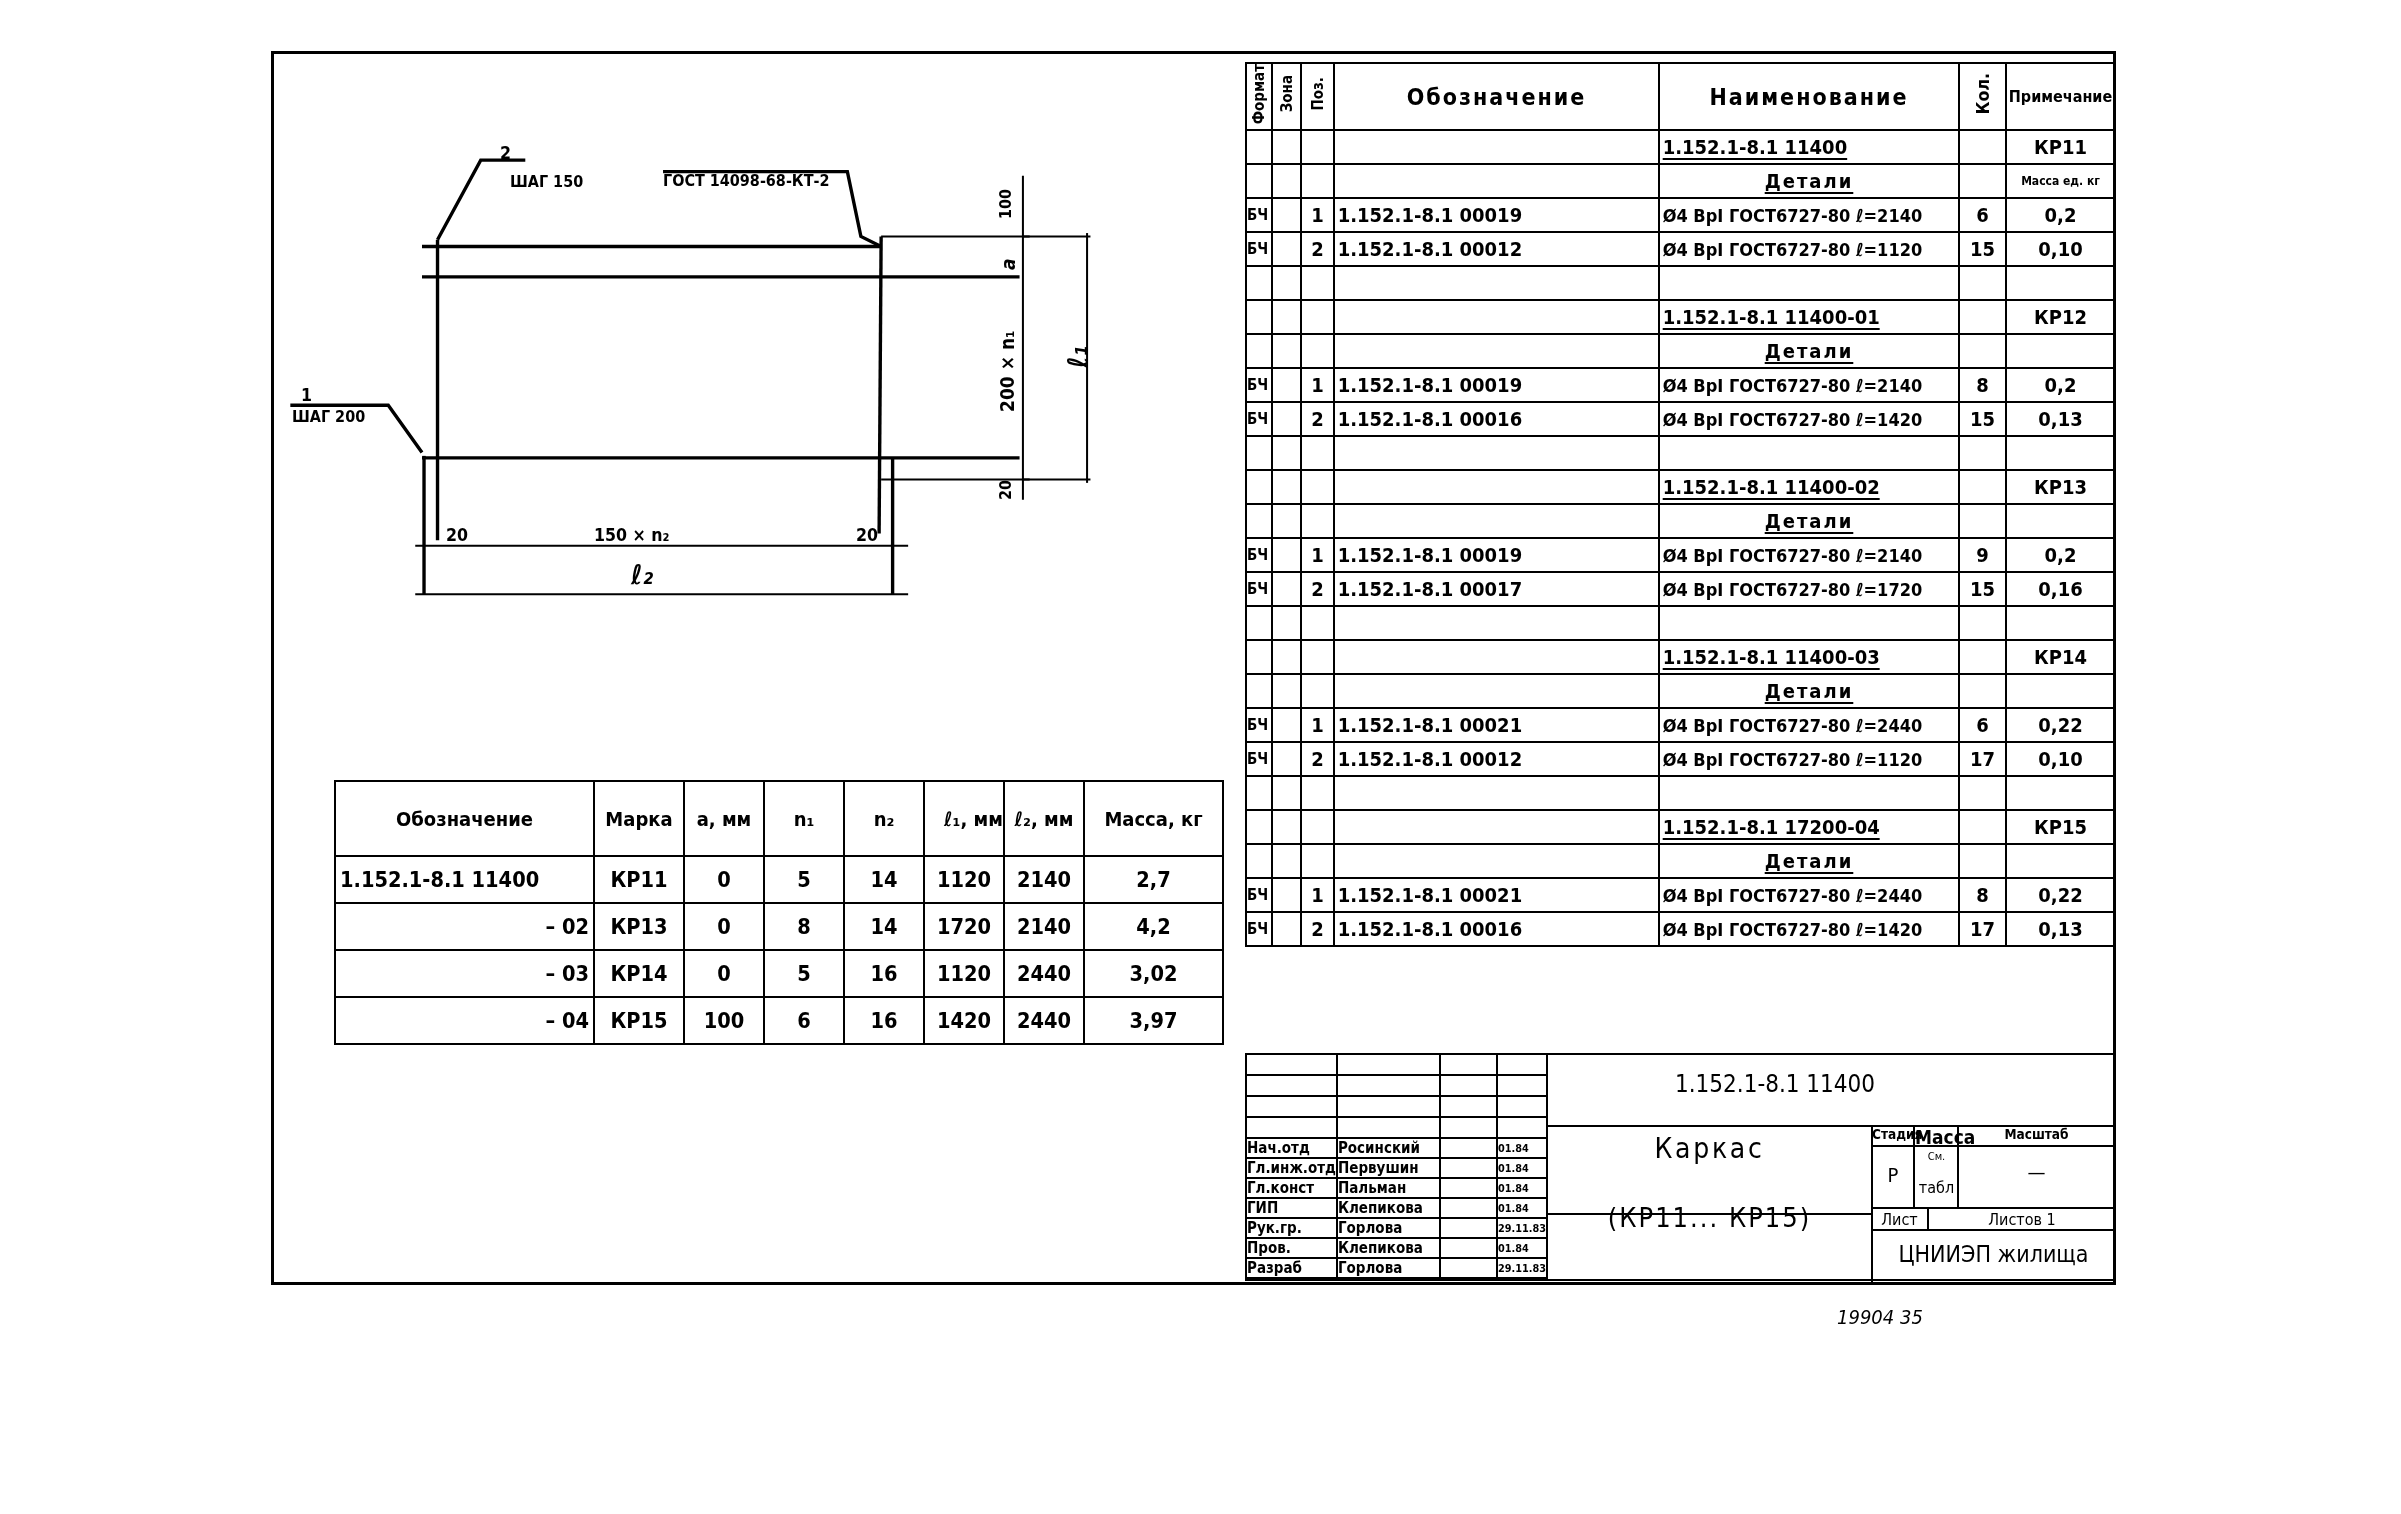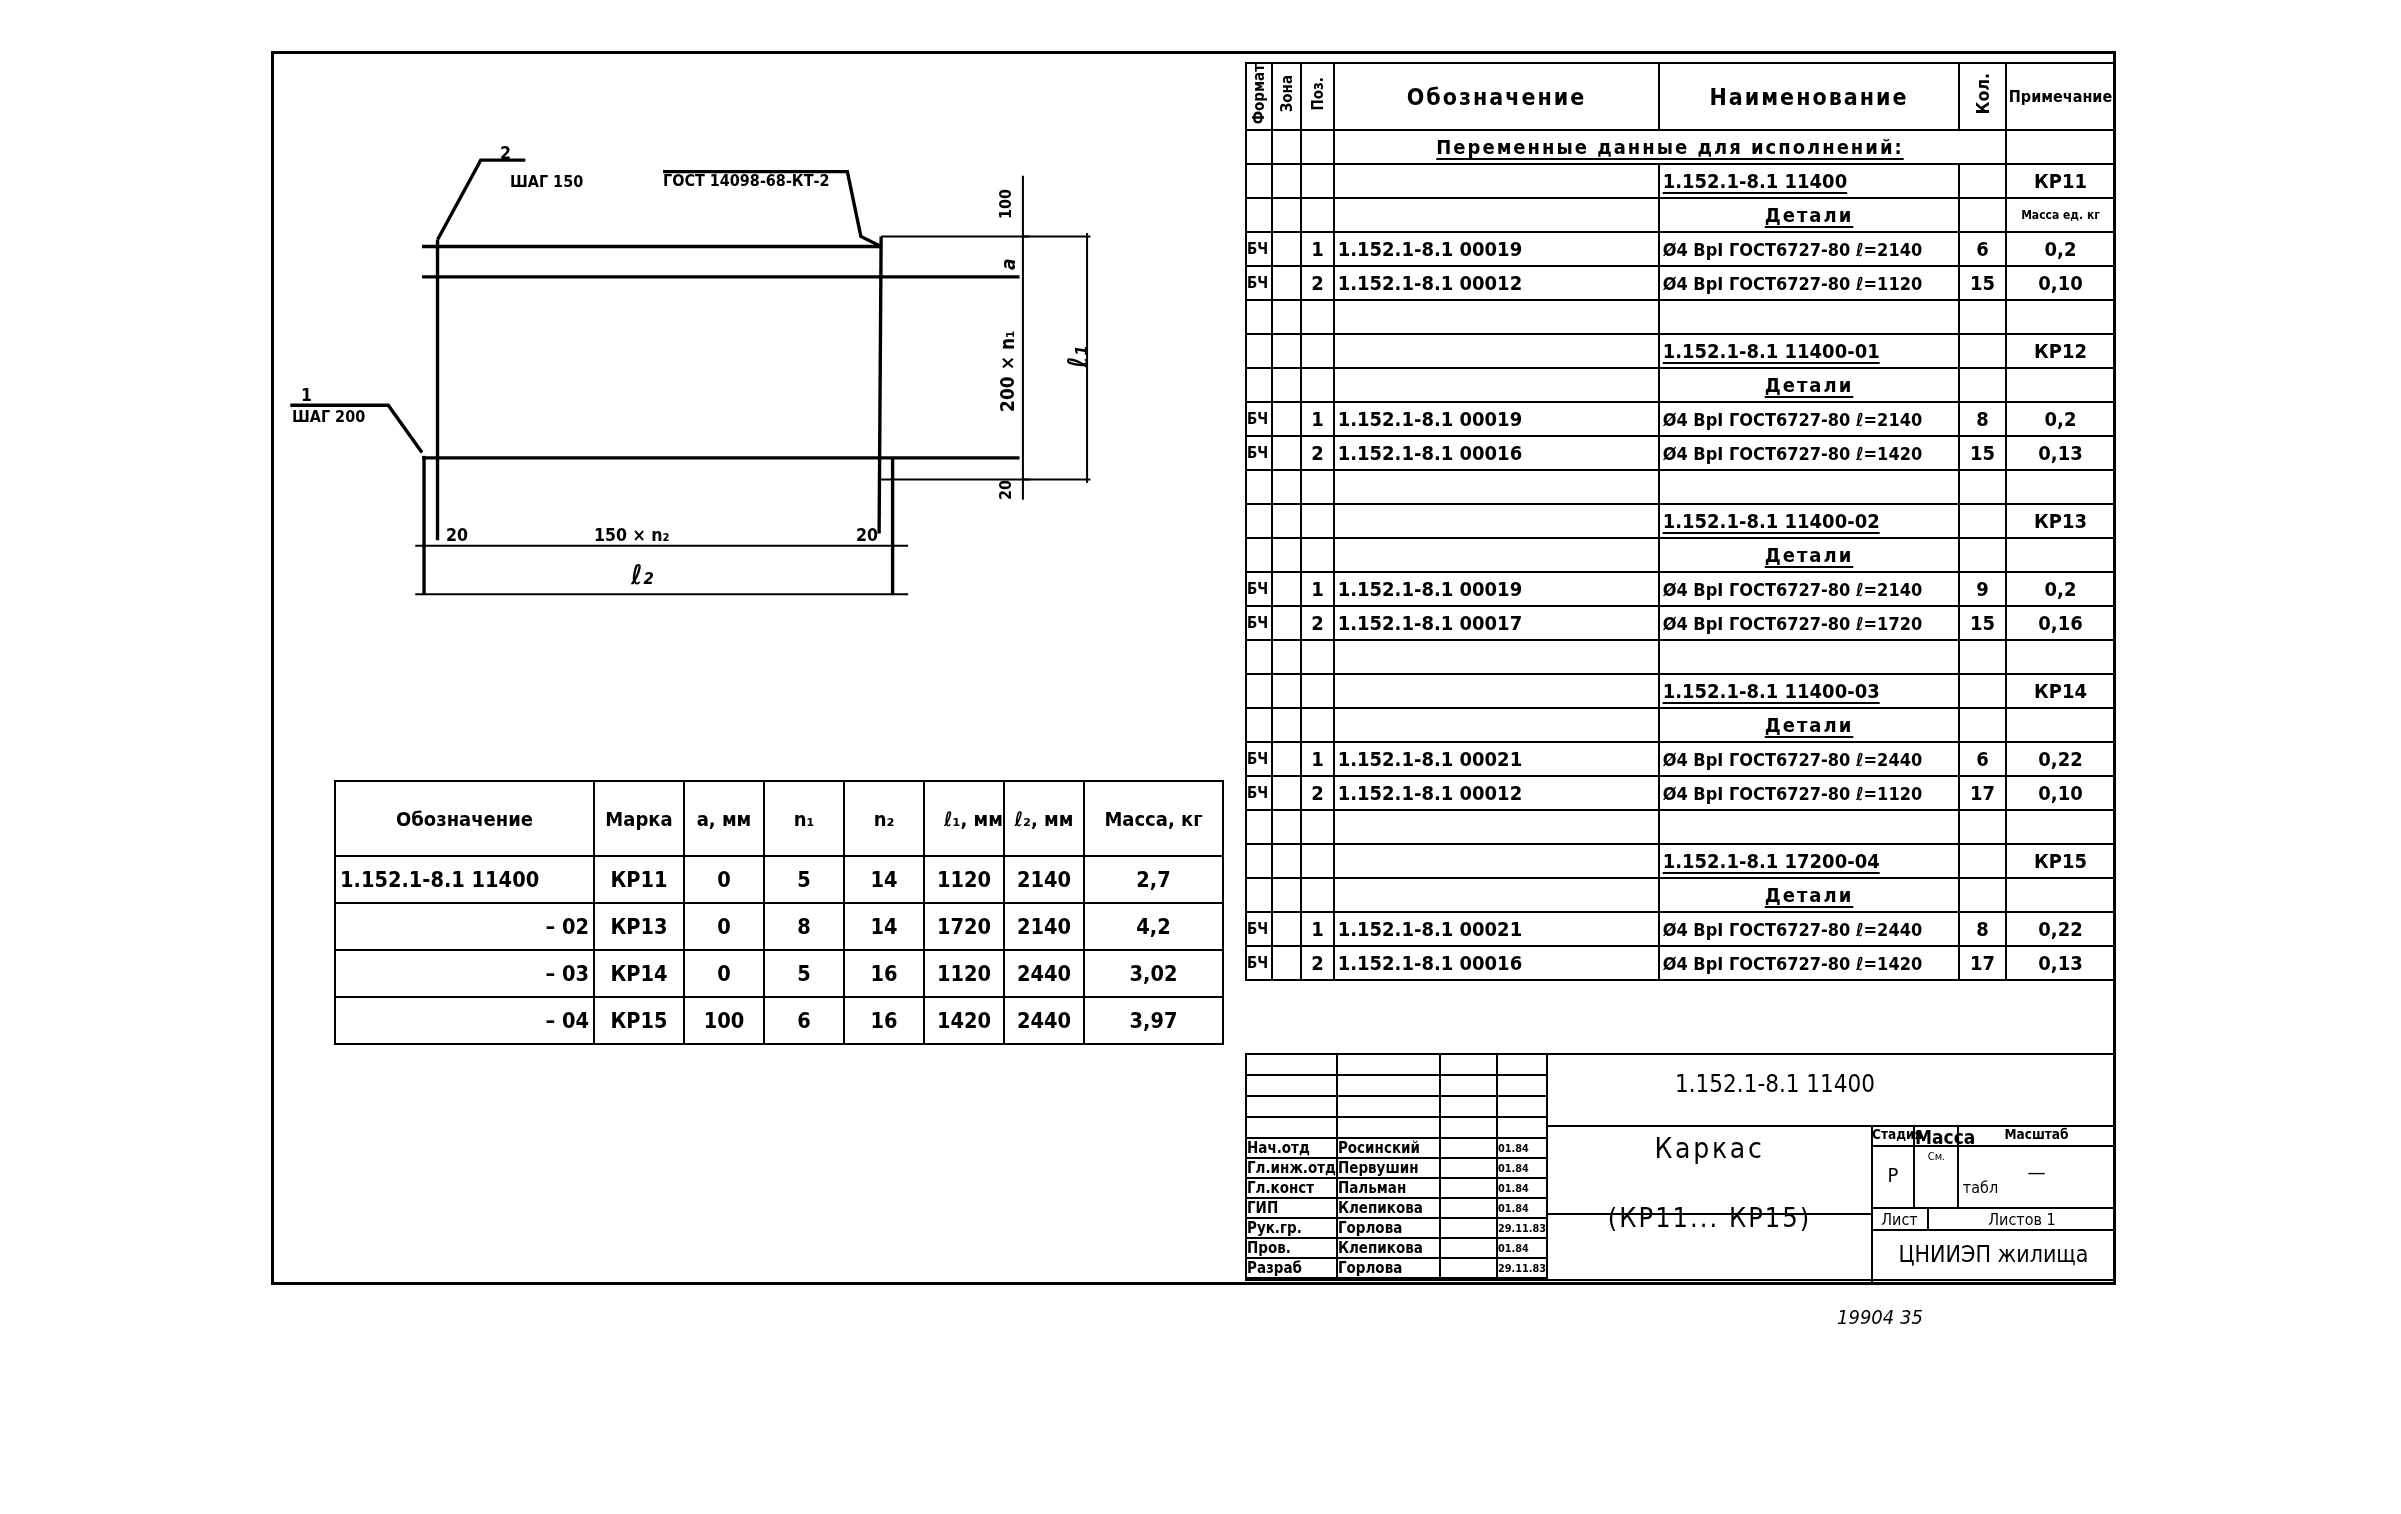--- a/index.html
+++ b/index.html
@@ -137,27 +137,20 @@
     <th style="width:298px;">Наименование</th>
     <th style="width:45px;"><span class="vert" style="font-size:17.6px;">Кол.</span></th>
     <th style="font-size:16px; white-space:normal; letter-spacing:0;">Примечание</th>
   </tr>
   </tbody>
     <tbody id="spec-body">
       <tr>
         <td></td>
         <td></td>
         <td></td>
-        <td style="text-align:center; letter-spacing:2px;" colspan="3"><span class="ul">Переменные данные для исполнений:</span></td>
-        <td></td>
-      </tr>
-      <tr>
-        <td></td>
-        <td></td>
-        <td></td>
         <td></td>
         <td style="padding-left:2.7px;"><span class="ul">1.152.1-8.1 11400</span></td>
         <td></td>
         <td style="text-align:center;"><span>КР11</span></td>
       </tr>
       <tr>
         <td></td>
         <td></td>
         <td></td>
         <td></td>
@@ -453,19 +446,19 @@
 <div class="abs" style="left:1871px; top:1229px; width:245px; border-top:2px solid #000;"></div>
 <div class="abs" style="left:1913px; top:1125px; height:82px; border-left:2px solid #000;"></div>
 <div class="abs" style="left:1957px; top:1125px; height:82px; border-left:2px solid #000;"></div>
 <div class="abs" style="left:1927px; top:1207px; height:21.6px; border-left:2px solid #000;"></div>
 
 <span class="t c" style="left:1872px; width:42px; top:1128px; font-size:13.5px;">Стадия</span>
 <span class="t c" style="left:1915px; width:43px; top:1128px; font-size:19px;">Масса</span>
 <span class="t c" style="left:1958px; width:157px; top:1128px; font-size:13.5px;">Масштаб</span>
 <span class="t c" style="left:1872px; width:42px; top:1165px; font-size:20px; font-weight:normal;">Р</span>
 <span class="t c" style="left:1915px; width:43px; top:1151px; font-size:11px; font-weight:normal;">См.</span>
-<span class="t c" style="left:1915px; width:43px; top:1180px; font-size:16px; font-weight:normal;padding-left:44px;">табл</span>
+<span class="t c" style="left:1915px; width:43px; top:1180px; font-size:16px; font-weight:normal;">табл</span>
 <span class="t c" style="left:1958px; width:157px; top:1162px; font-size:20px; font-weight:normal;">—</span>
 <span class="t c" style="left:1872px; width:55px; top:1212px; font-size:16px; font-weight:normal;">Лист</span>
 <span class="t c" style="left:1929px; width:186px; top:1212px; font-size:16px; font-weight:normal;">Листов 1</span>
 <span class="t c" style="left:1872px; width:243px; top:1243px; font-size:23px; font-weight:normal;">ЦНИИЭП жилища</span>
 <span class="t" style="left:1837px; top:1307px; font-size:20px; font-style:italic; font-weight:normal;">19904 35</span>
 
 
 </body></html>

